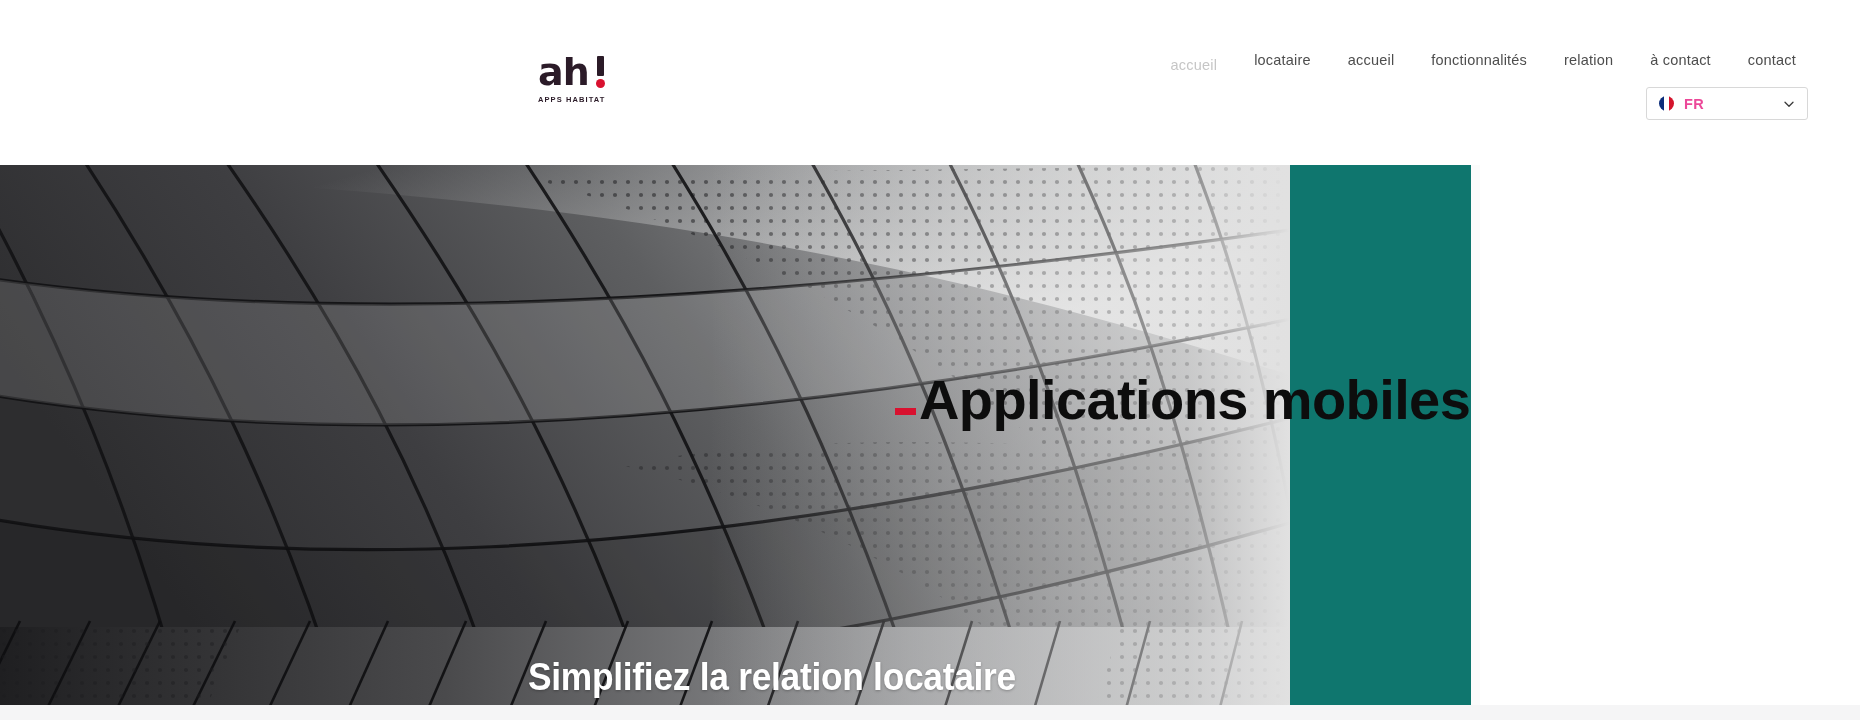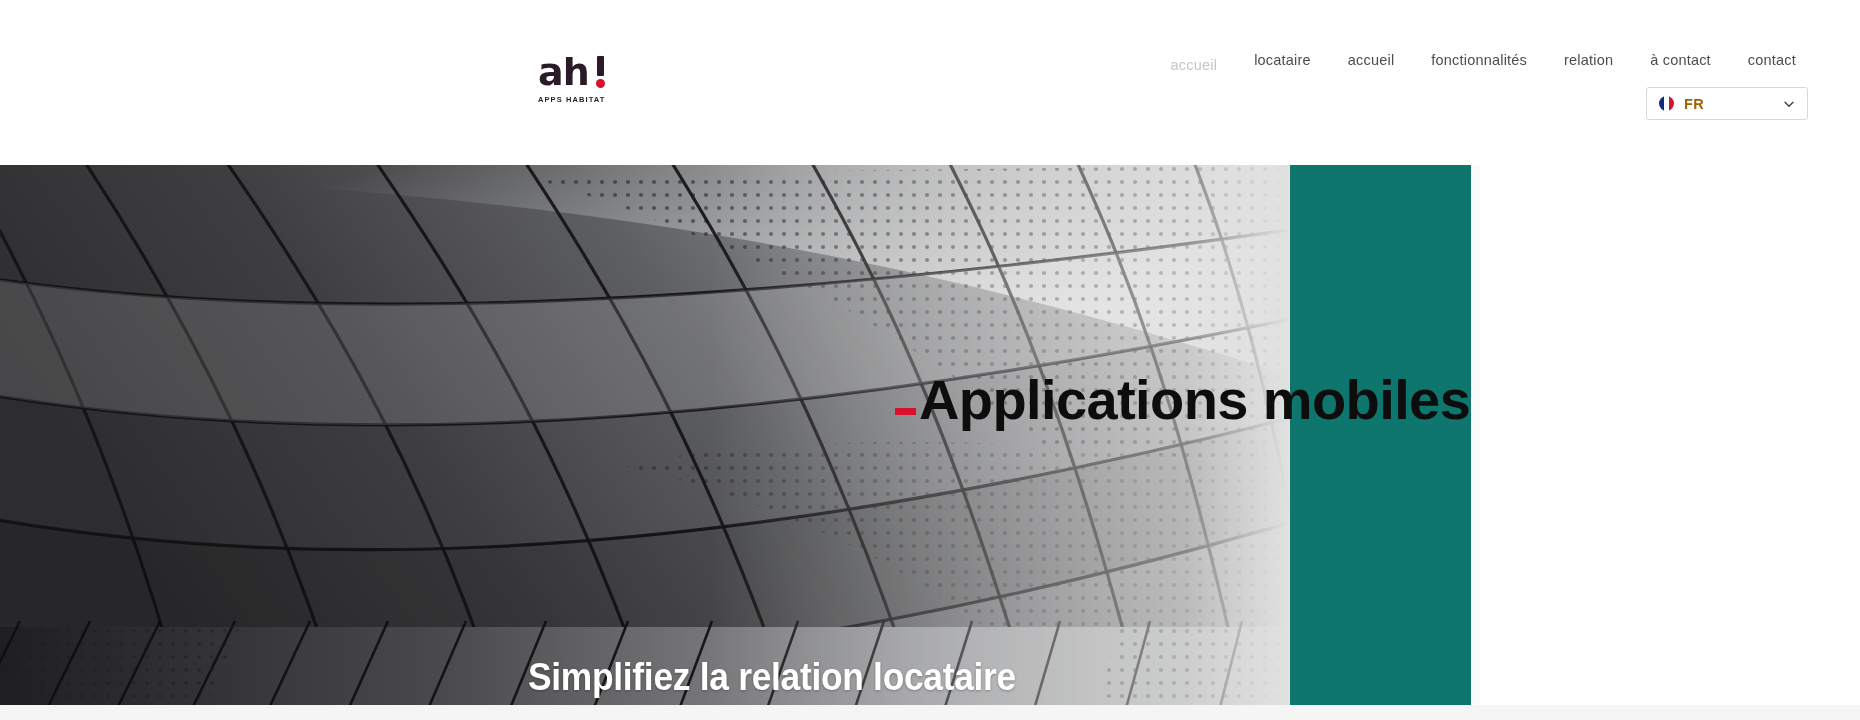--- a/index.html
+++ b/index.html
@@ -75,21 +75,21 @@
     width:15px; height:15px; border-radius:50%;
     overflow:hidden; display:flex; flex-shrink:0;
     border:0;
   }
   .flag i { display:block; height:100%; }
   .flag .f-b { width:5px; background:#0b2d7a; }
   .flag .f-w { width:5px; background:#ffffff; }
   .flag .f-r { width:5px; background:#d4142c; }
   .lang-code {
     margin-left:10px; font-size:14.5px; font-weight:700;
-    color:#a16207; letter-spacing:0.4px;
+    color:#ec4899; letter-spacing:0.4px;
   }
   .chev {
     margin-left:auto; width:12px; height:12px;
     display:block;
   }
 
   
   .hero {
     position:absolute; left:0; top:165px; width:1480px; height:540px;
     background:#0f766e; overflow:hidden;

